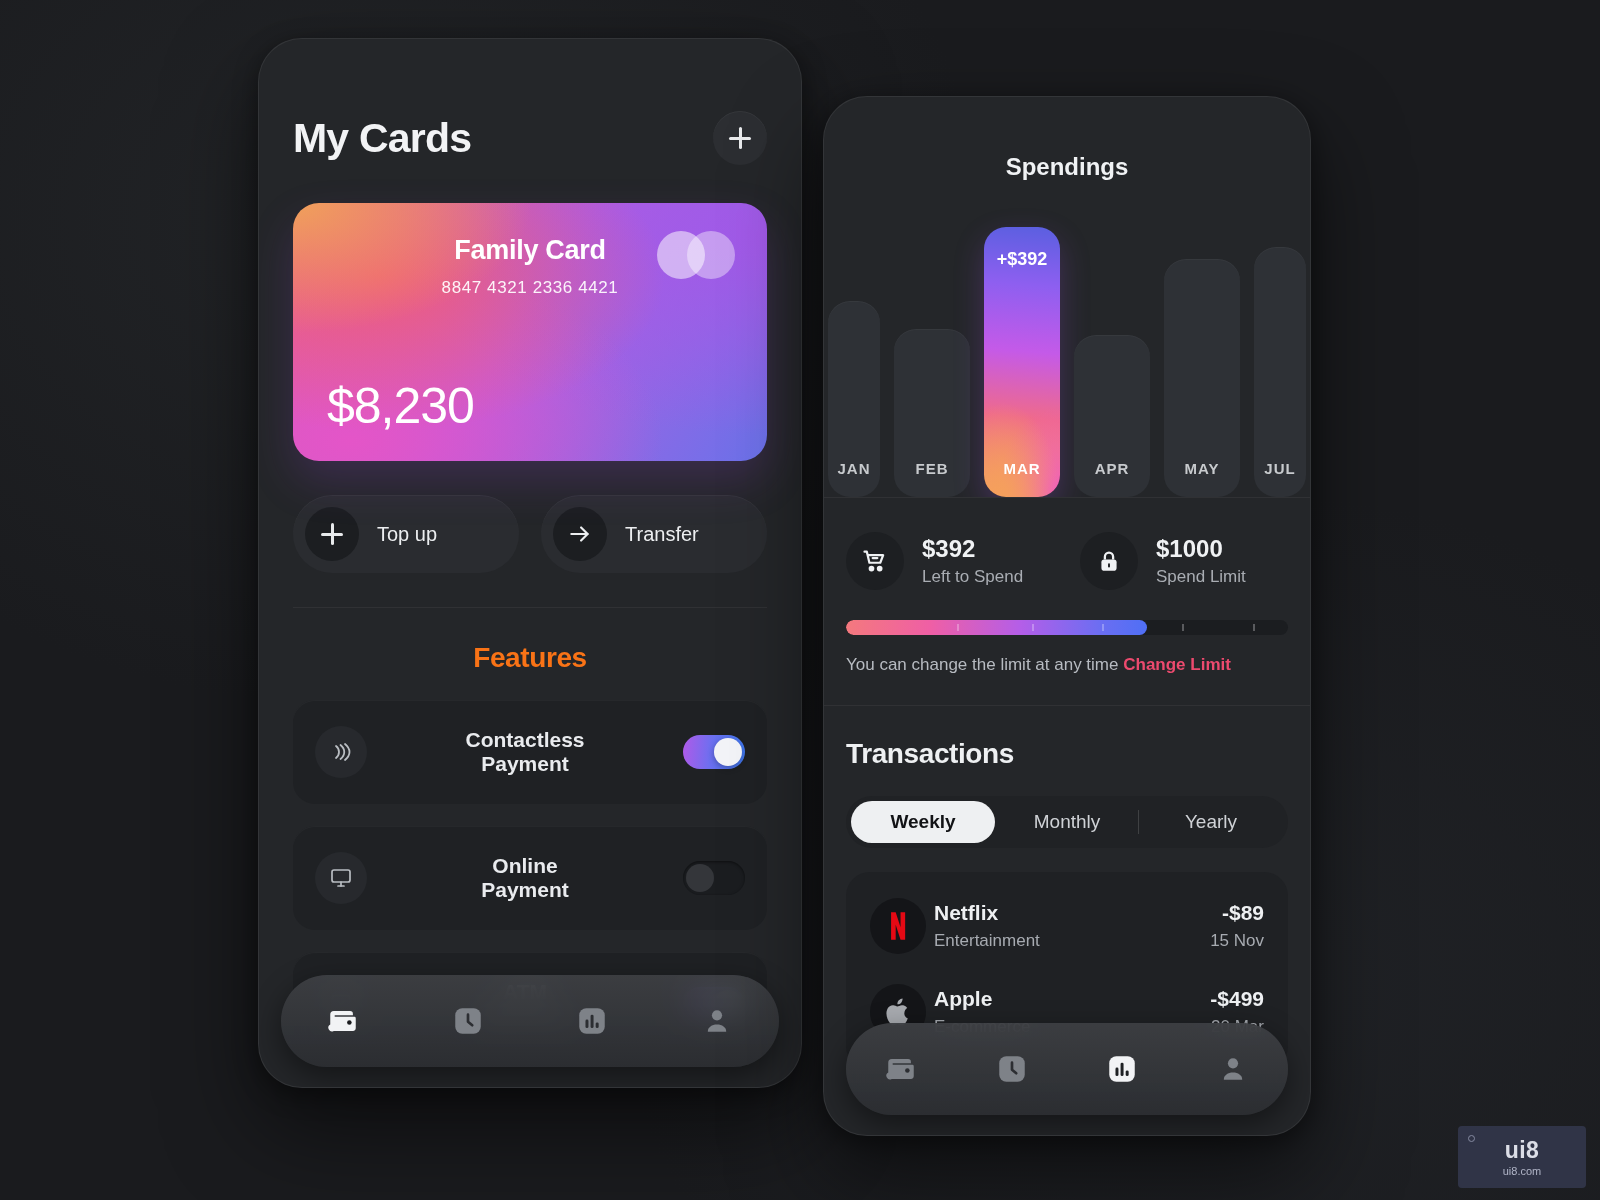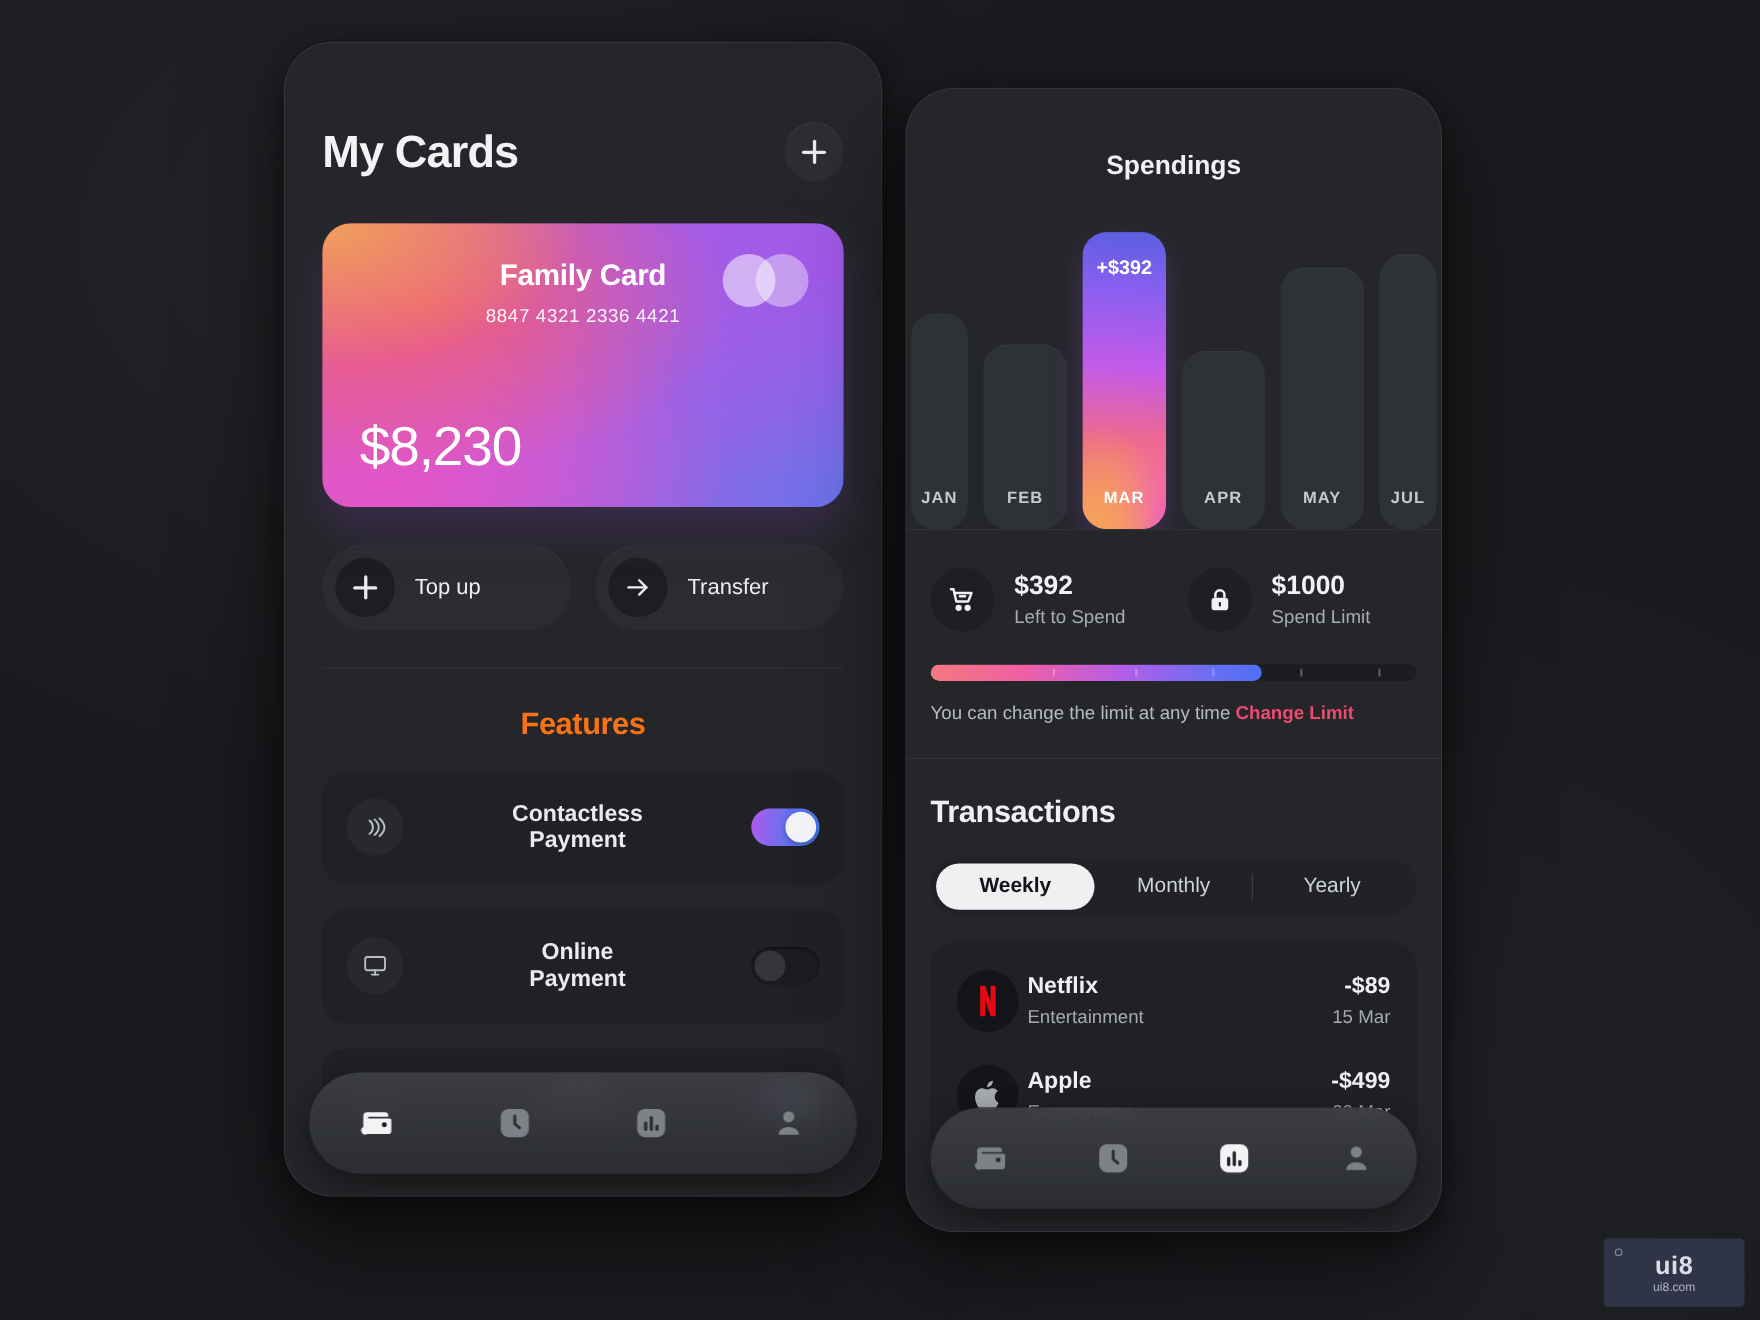--- a/index.html
+++ b/index.html
@@ -20,21 +20,21 @@
   
   .phone {
     position:absolute;
     border-radius:44px;
     overflow:hidden;
     background:#242629;
     border:1px solid rgba(255,255,255,0.07);
     box-shadow:0 40px 90px rgba(0,0,0,0.55), 0 6px 24px rgba(0,0,0,0.4);
   }
   #phone-left  { left:258px;  top:38px;  width:544px;  height:1050px;text-align:center; }
-  #phone-right { left:823px;  top:80px;  width:488px;  height:1040px; }
+  #phone-right { left:823px;  top:96px;  width:488px;  height:1040px; }
 
   .screen { position:relative; width:100%; height:100%; }
 
   
   .l-top { padding:72px 34px 0 34px; }
   .header-row { display:flex; align-items:center; justify-content:space-between; }
   .title-xl {
     font-size:41px; font-weight:bold; color:#f2f3f5; letter-spacing:-0.8px;
   }
   .add-btn {
@@ -437,21 +437,21 @@
               <svg width="26" height="30" viewBox="0 0 18 26">
                 <path d="M3 1h4l4.2 13V1h4v24h-4L7 12v13H3z" fill="#e50914"></path>
               </svg>
             </div>
             <div class="tx-mid">
               <div class="tx-name">Netflix</div>
               <div class="tx-cat">Entertainment</div>
             </div>
             <div class="tx-right">
               <div class="tx-amt">-$89</div>
-              <div class="tx-date">15 Mar</div>
+              <div class="tx-date">15 Nov</div>
             </div>
           </div>
 
           <div class="tx-row">
             <div class="tx-logo">
               <svg width="28" height="32" viewBox="0 0 24 28" fill="#a8abb0">
                 <path d="M17.6 14.9c0-3 2.4-4.4 2.5-4.5-1.4-2-3.5-2.3-4.3-2.3-1.8-.2-3.5 1.1-4.4 1.1-.9 0-2.3-1.1-3.8-1-2 .03-3.8 1.1-4.8 2.9-2 3.5-.5 8.8 1.5 11.7 1 1.4 2.1 3 3.6 2.9 1.4-.06 2-.9 3.7-.9s2.2.9 3.8.9c1.6 0 2.5-1.4 3.5-2.8 1.1-1.6 1.5-3.2 1.6-3.3-.04-.02-3-1.2-3-4.6zM14.8 5.8c.8-1 1.3-2.3 1.2-3.7-1.1.05-2.5.8-3.3 1.7-.7.8-1.4 2.2-1.2 3.5 1.2.1 2.5-.6 3.3-1.5z"></path>
               </svg>
             </div>
             <div class="tx-mid">

